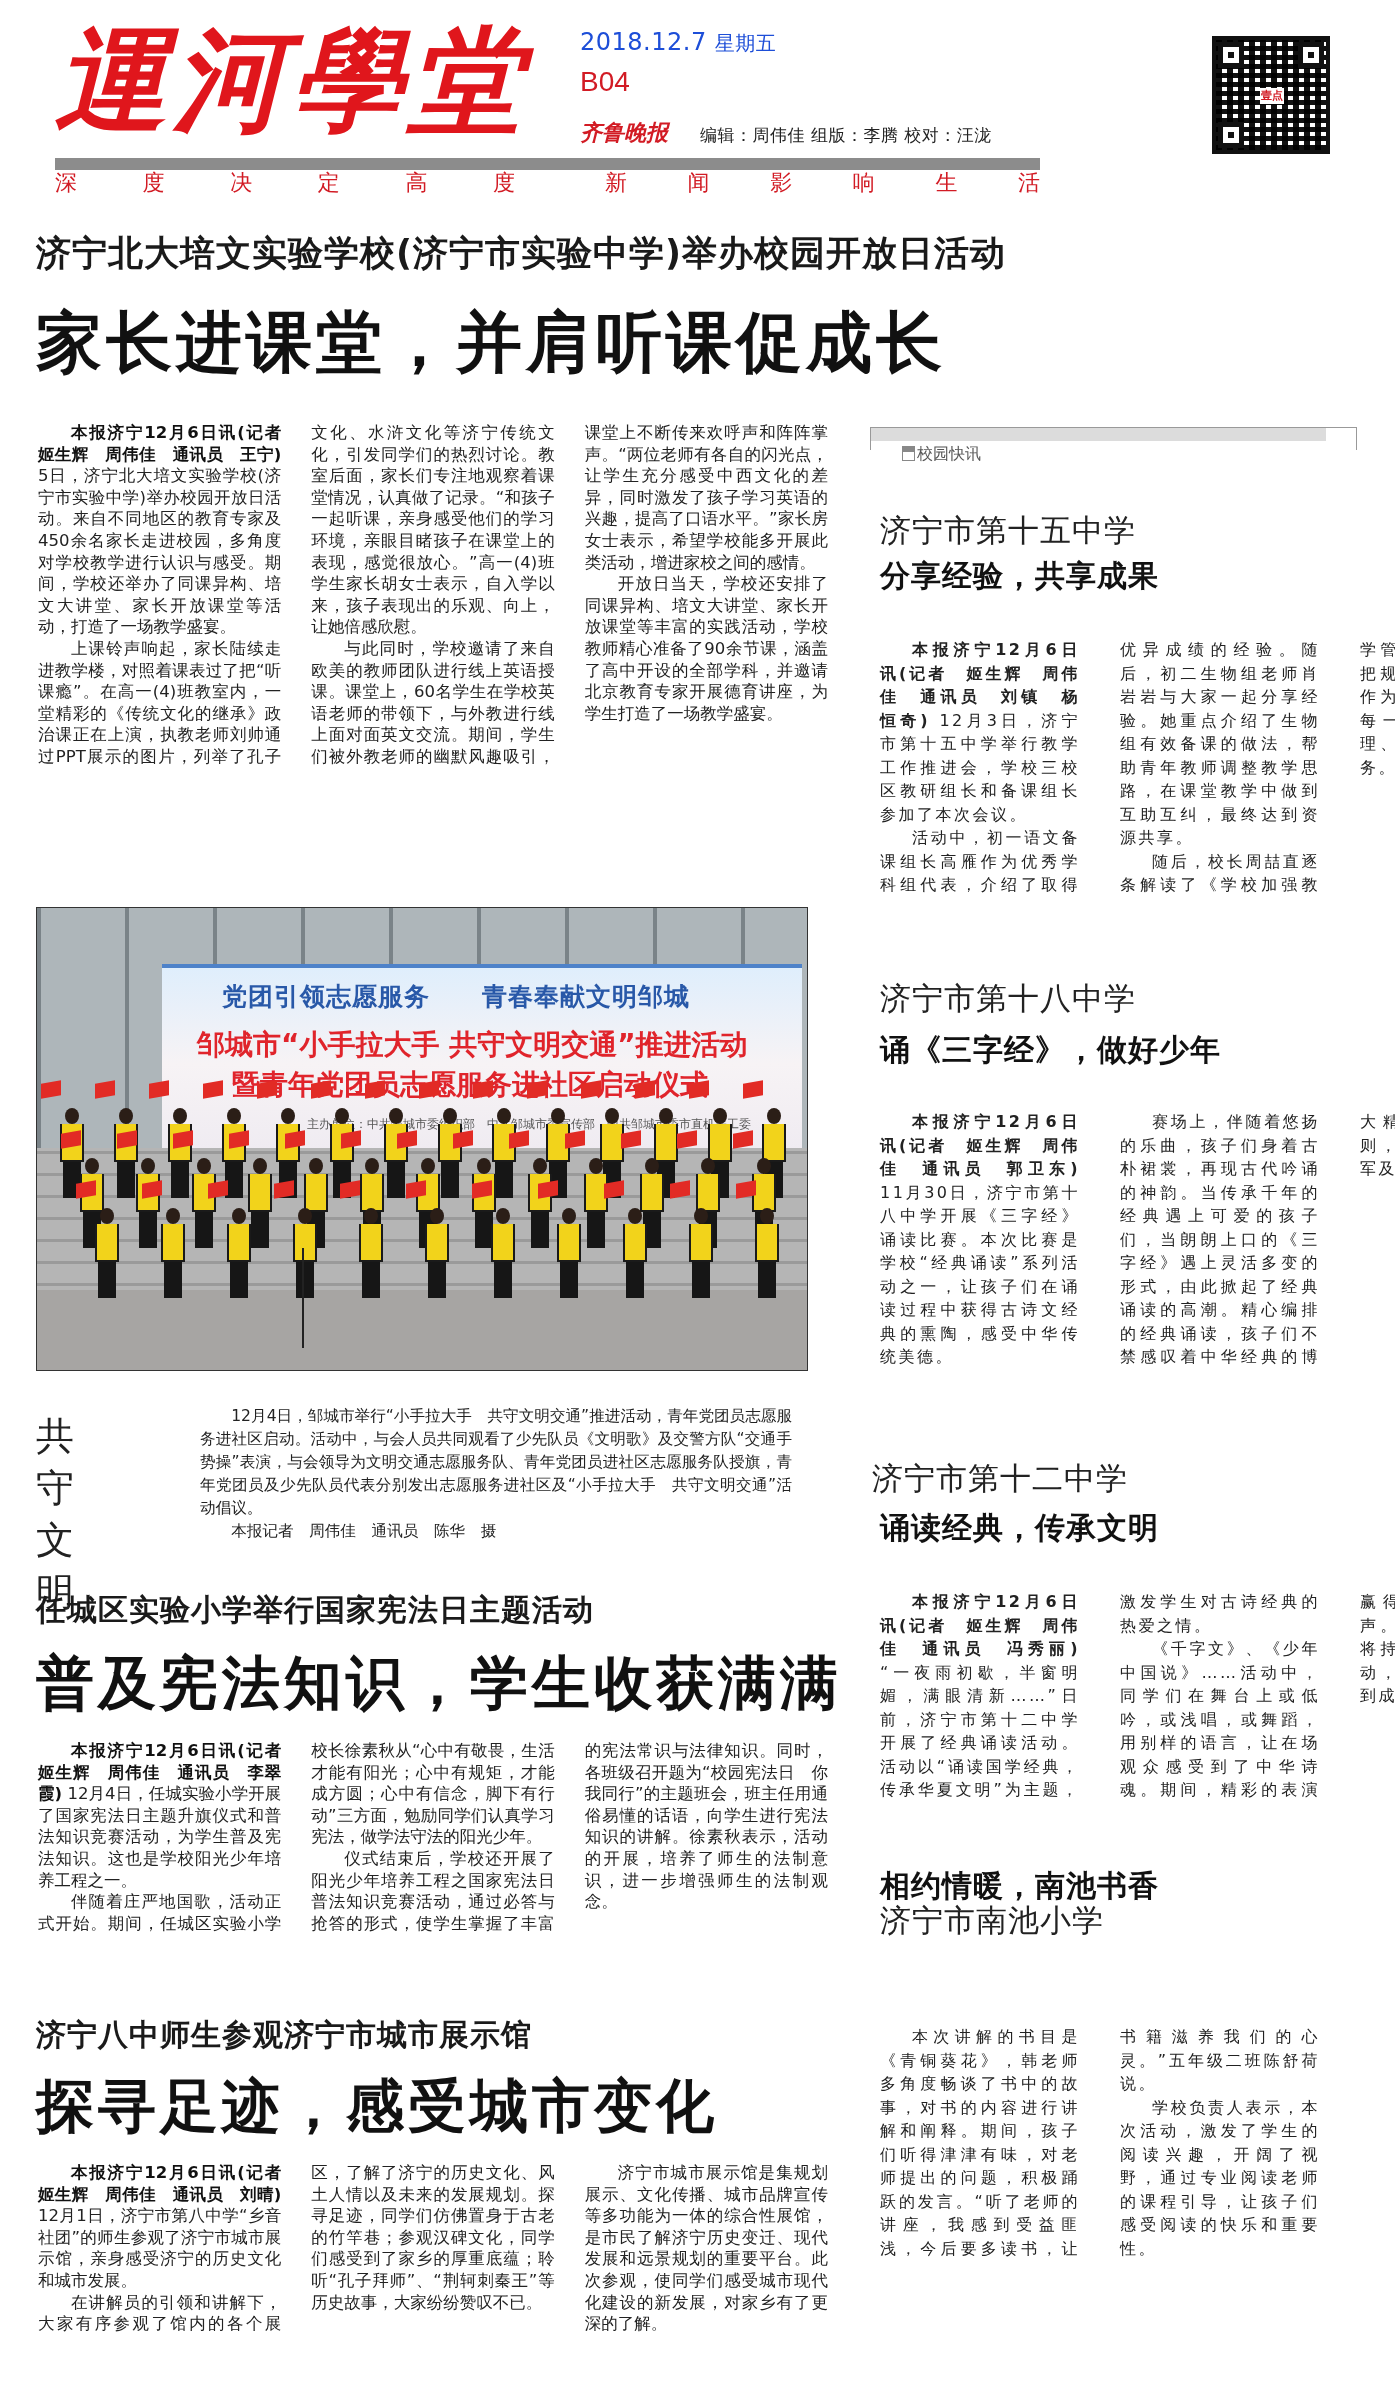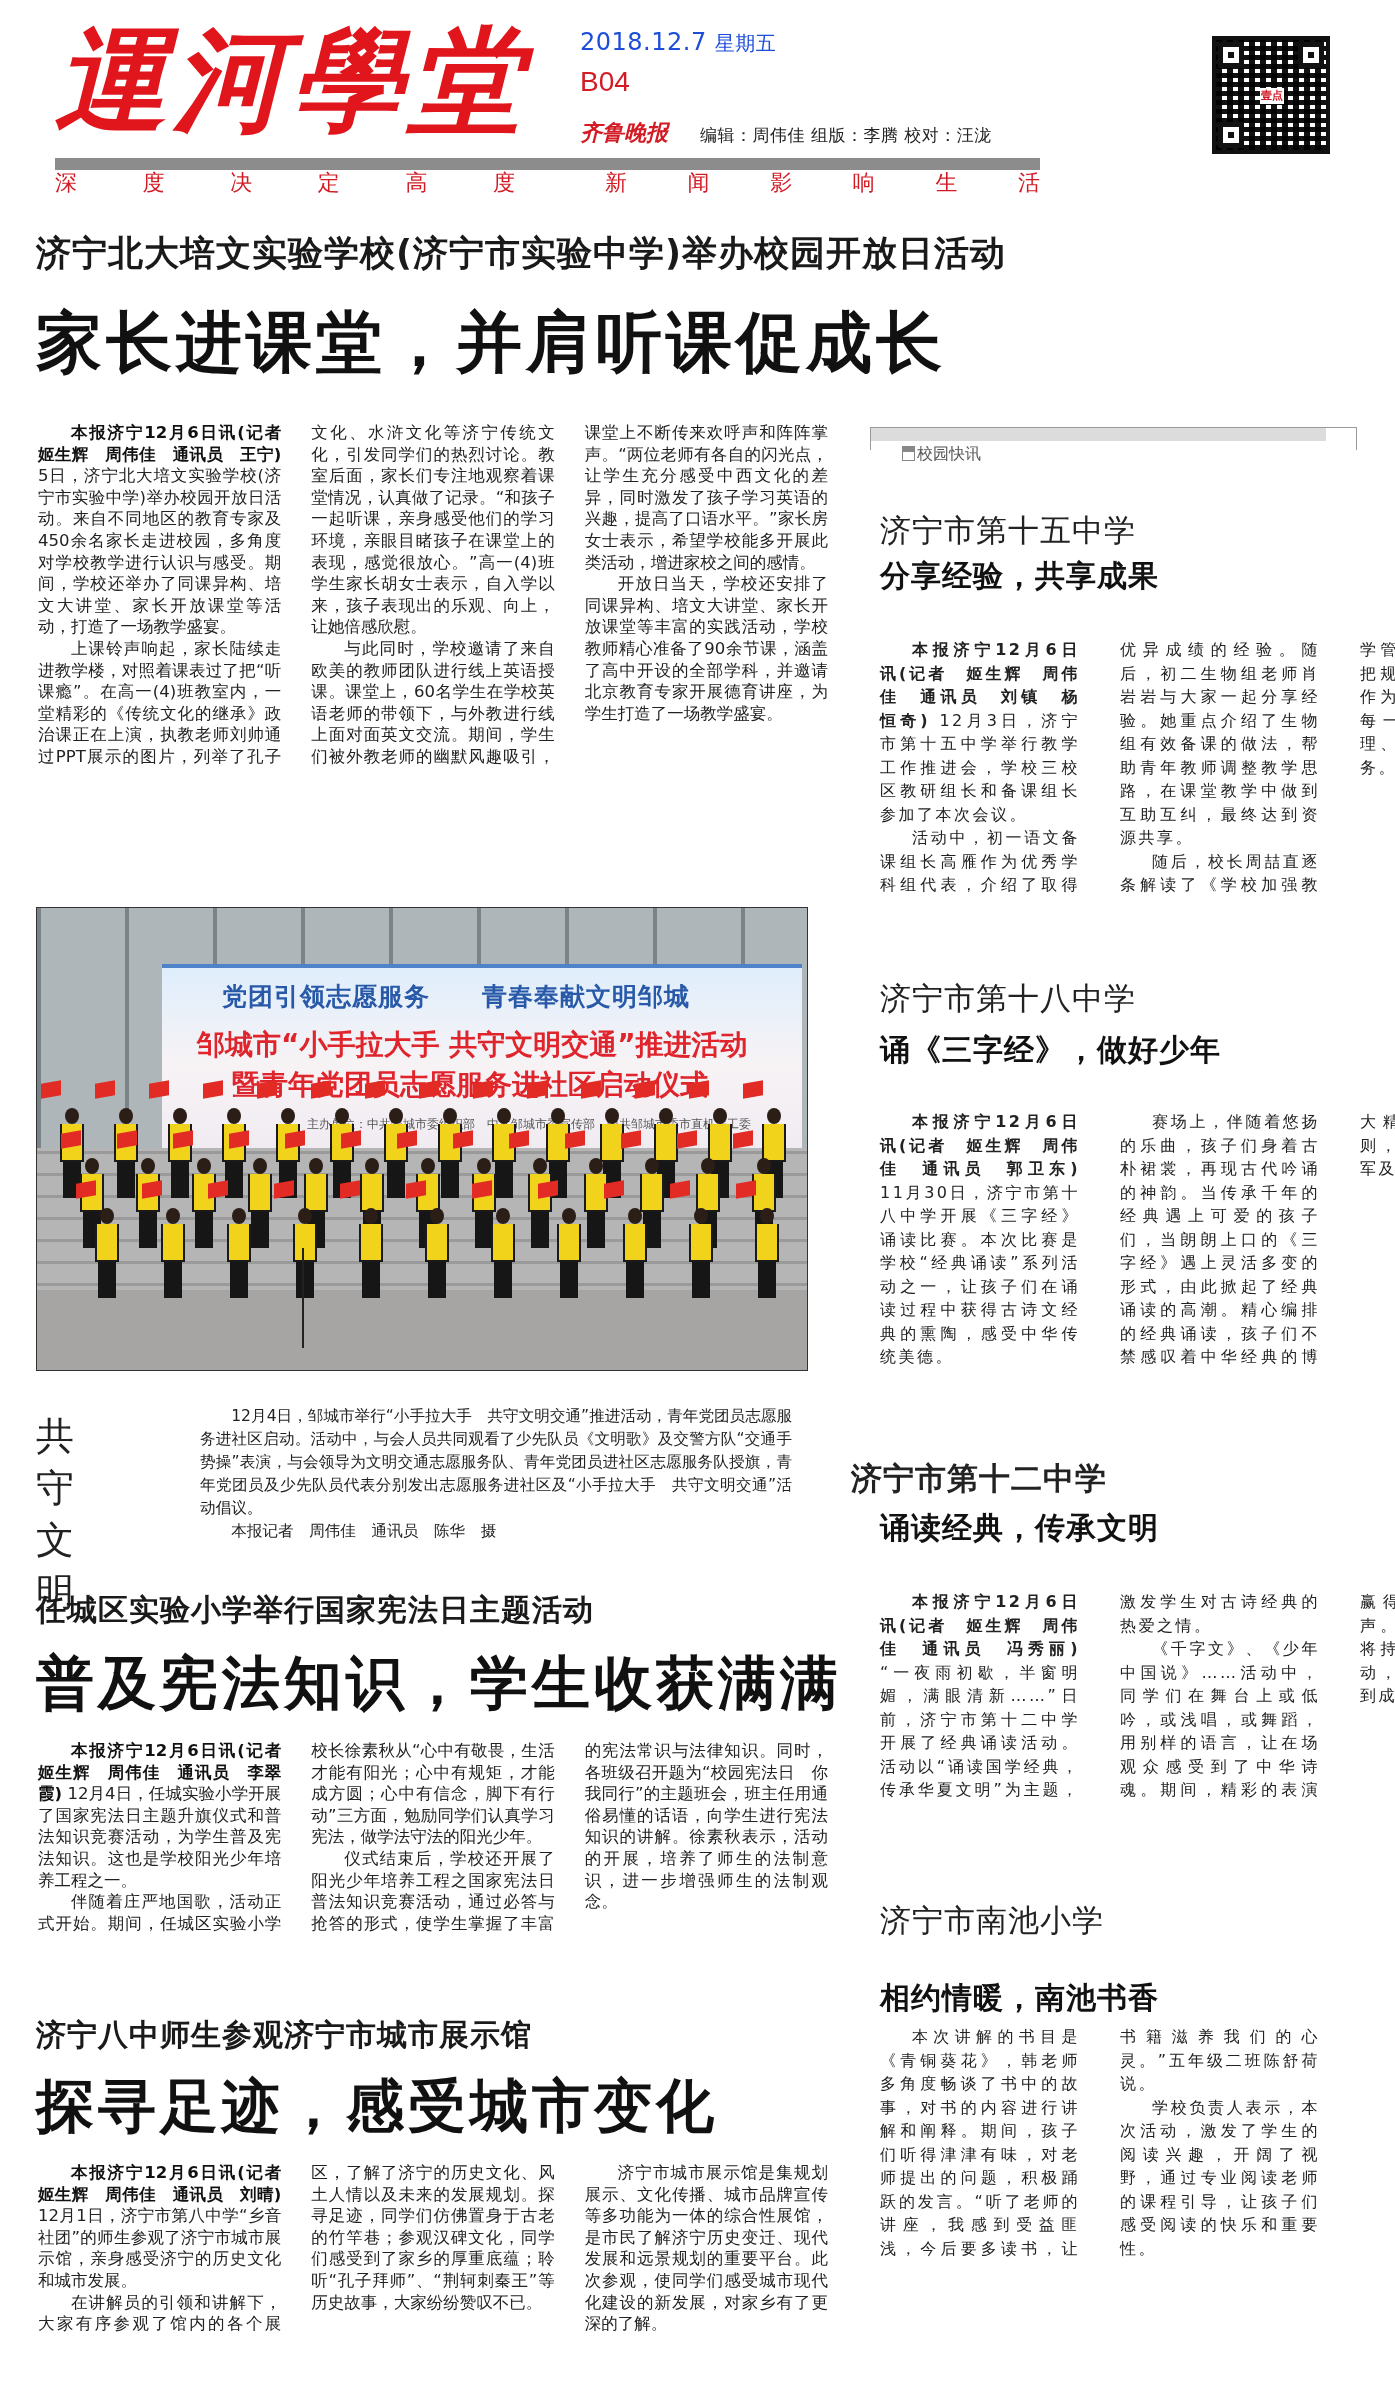--- a/index.html
+++ b/index.html
@@ -387,25 +387,25 @@
   <p>随后，校长周喆直逐条解读了《学校加强教学管理的若干规定》，把规范教师的教学行为作为管理的核心，帮助每一位教师科学、合理、细致地完成教学任务。</p>
 </div>
 
 <div class="abs school" style="left:880px;top:978px;">济宁市第十八中学</div>
 <div class="abs subhead" style="left:880px;top:1030px;">诵《三字经》，做好少年</div>
 <div class="abs rcol" style="left:880px;top:1110px;width:440px;column-count:2;column-gap:40px;height:280px;">
   <p><b>本报济宁12月6日讯(记者　姬生辉　周伟佳　通讯员　郭卫东)</b> <span>11月30日，济宁市第十八中学开展《三字经》诵读比赛。本次比赛是学校“经典诵读”系列活动之一，让孩子们在诵读过程中获得古诗文经典的熏陶，感受中华传统美德。</span></p>
   <p>赛场上，伴随着悠扬的乐曲，孩子们身着古朴裙裳，再现古代吟诵的神韵。当传承千年的经典遇上可爱的孩子们，当朗朗上口的《三字经》遇上灵活多变的形式，由此掀起了经典诵读的高潮。精心编排的经典诵读，孩子们不禁感叹着中华经典的博大精深。根据赛事规则，最终评选出冠、亚军及道德风尚奖。</p>
 </div>
 
-<div class="abs school" style="left:851px;top:1458px;font-weight:bold;">济宁市第十二中学</div>
+<div class="abs school" style="left:872px;top:1458px;">济宁市第十二中学</div>
 <div class="abs subhead" style="left:880px;top:1508px;">诵读经典，传承文明</div>
 <div class="abs rcol" style="left:880px;top:1590px;width:440px;column-count:2;column-gap:40px;height:230px;">
   <p><b>本报济宁12月6日讯(记者　姬生辉　周伟佳　通讯员　冯秀丽)</b> <span>“一夜雨初歇，半窗明媚，满眼清新……”日前，济宁市第十二中学开展了经典诵读活动。活动以“诵读国学经典，传承华夏文明”为主题，激发学生对古诗经典的热爱之情。</span></p>
   <p>《千字文》、《少年中国说》……活动中，同学们在舞台上或低吟，或浅唱，或舞蹈，用别样的语言，让在场观众感受到了中华诗魂。期间，精彩的表演赢得了观众热烈的掌声。渠校长表示，今后将持续开展经典诵读活动，让学生在努力中得到成长。</p>
 </div>
 
 <div class="abs school" style="left:880px;top:1900px;">济宁市南池小学</div>
-<div class="abs subhead" style="left:880px;top:1978px;">相约情暖，南池书香</div>
+<div class="abs subhead" style="left:880px;top:1866px;">相约情暖，南池书香</div>
 <div class="abs rcol" style="left:880px;top:2025px;width:440px;column-count:2;column-gap:40px;height:300px;">
   <p>本次讲解的书目是《青铜葵花》，韩老师多角度畅谈了书中的故事，对书的内容进行讲解和阐释。期间，孩子们听得津津有味，对老师提出的问题，积极踊跃的发言。“听了老师的讲座，我感到受益匪浅，今后要多读书，让书籍滋养我们的心灵。”五年级二班陈舒荷说。</p>
   <p>学校负责人表示，本次活动，激发了学生的阅读兴趣，开阔了视野，通过专业阅读老师的课程引导，让孩子们感受阅读的快乐和重要性。</p>
 </div>
 
 </body></html>

